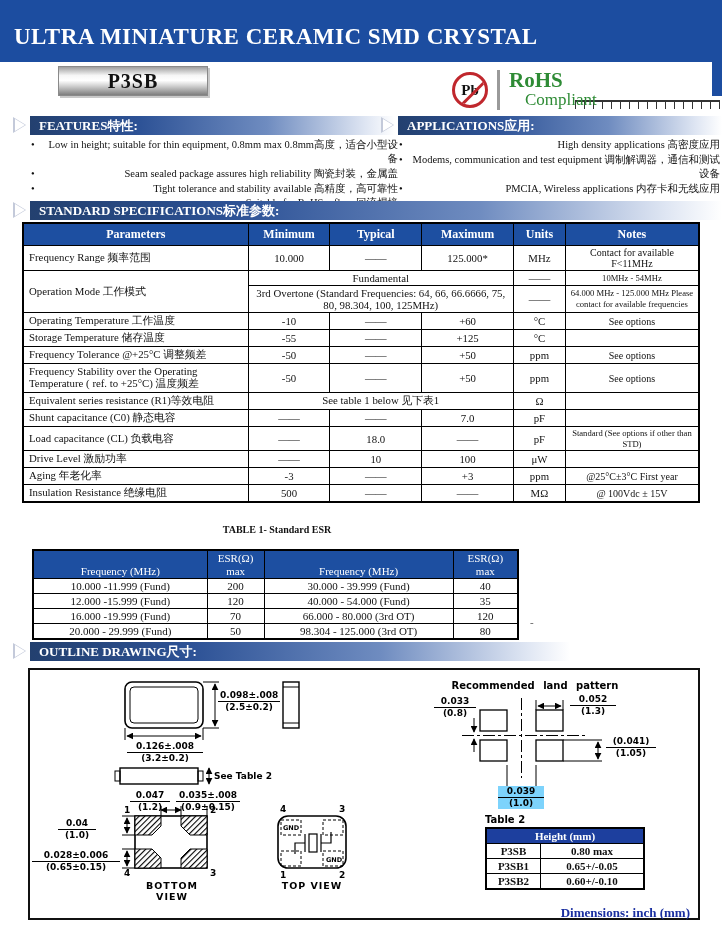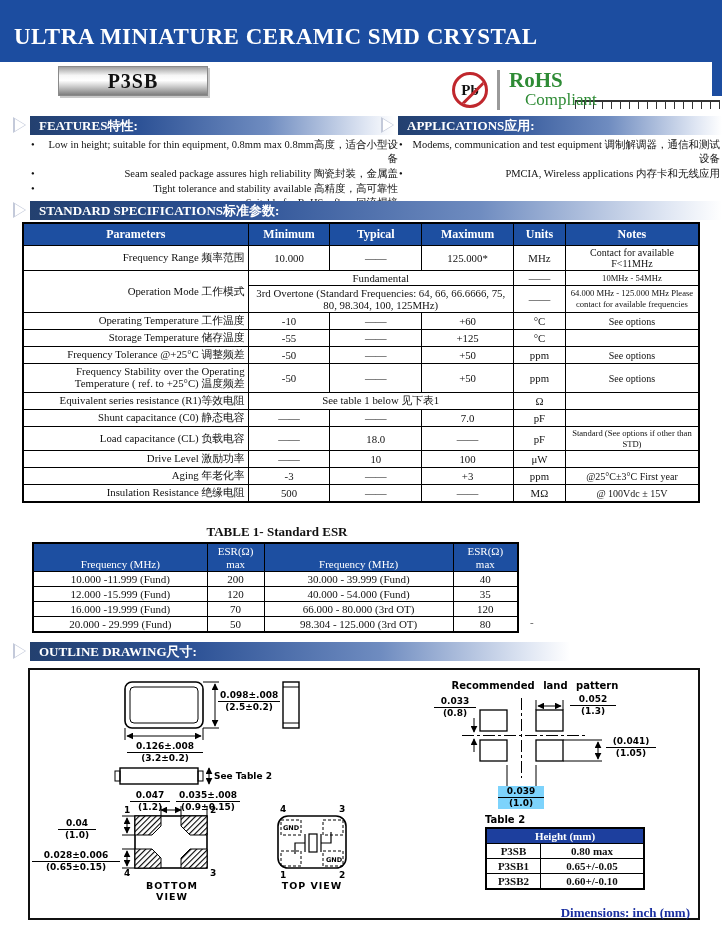--- a/index.html
+++ b/index.html
@@ -52,28 +52,28 @@
   .bullets { position:absolute;text-align:right; }
   .bullets .li { position:relative; padding-left:11px; font-size:10.5px; line-height:1.32; color:#111; margin-bottom:1px; }
   .bullets .li::before { content:"•"; position:absolute; left:1px; top:0; font-size:10.5px; }
 
   
   table { border-collapse:collapse; }
   .spec { position:absolute; left:22px; top:222px; width:678px; border:2px solid #000; font-size:10.8px; color:#111; }
   .spec th, .spec td { border:1px solid #000; }
   .spec thead th { background:#1d4fa1; color:#fff; font-weight:bold; font-size:12px; padding:3px 2px; }
   .spec td { padding:1px 3px; text-align:center; }
-  .spec td.param { text-align:right; padding-left:5px; }
+  .spec td.param { text-align:left; padding-left:5px; }
   .spec td.notes { font-size:10px; }
   .spec td.notes.sm { font-size:8.6px; line-height:1.25; }
   .spec td.span3 { font-size:10.8px; }
 
   
   .esr-block { position:absolute; left:32px; top:524px; width:490px; }
-  .esr-title { text-align:center; font-weight:bold; font-size:13px; margin-bottom:2px; color:#111; }
+  .esr-title { text-align:center; font-weight:bold; font-size:10px; margin-bottom:14px; color:#111; }
   .esr { width:487px; border:2px solid #000; font-size:11px; color:#111; }
   .esr th, .esr td { border:1px solid #000; text-align:center; }
   .esr thead th { background:#1d4fa1; color:#fff; font-weight:normal; font-size:11px; vertical-align:bottom; padding:1px 2px; }
   .esr thead .l1 { display:block; line-height:1.15; }
   .esr td { padding:1px 2px; }
 
   .stray-dash { position:absolute; left:530px; top:616px; font-size:11px; color:#555; }
 
   
   .draw-box { position:absolute; left:28px; top:668px; width:672px; height:252px; border:2px solid #111; background:#fff; }
@@ -126,20 +126,21 @@
     <div class="li">Seam sealed package assures high reliability 陶瓷封装，金属盖</div>
     <div class="li">Tight tolerance and stability available 高精度，高可靠性</div>
     <div class="li">Suitable for RoHS reflow 回流焊接</div>
   </div>
 
   <div class="sec-h" style="left:398px; top:116px; width:324px;">
     <span class="sec-arrow"></span>
     <span>APPLICATIONS应用:</span>
   </div>
   <div class="bullets" style="left:398px; top:138px; width:322px;">
+    <div class="li">High density applications 高密度应用</div>
     <div class="li">Modems, communication and test equipment 调制解调器，通信和测试设备</div>
     <div class="li">PMCIA, Wireless applications 内存卡和无线应用</div>
   </div>
 
   <div class="sec-h" style="left:30px; top:201px; width:692px;">
     <span class="sec-arrow"></span>
     <span>STANDARD SPECIFICATIONS标准参数:</span>
   </div>
 
   <table class="spec">

